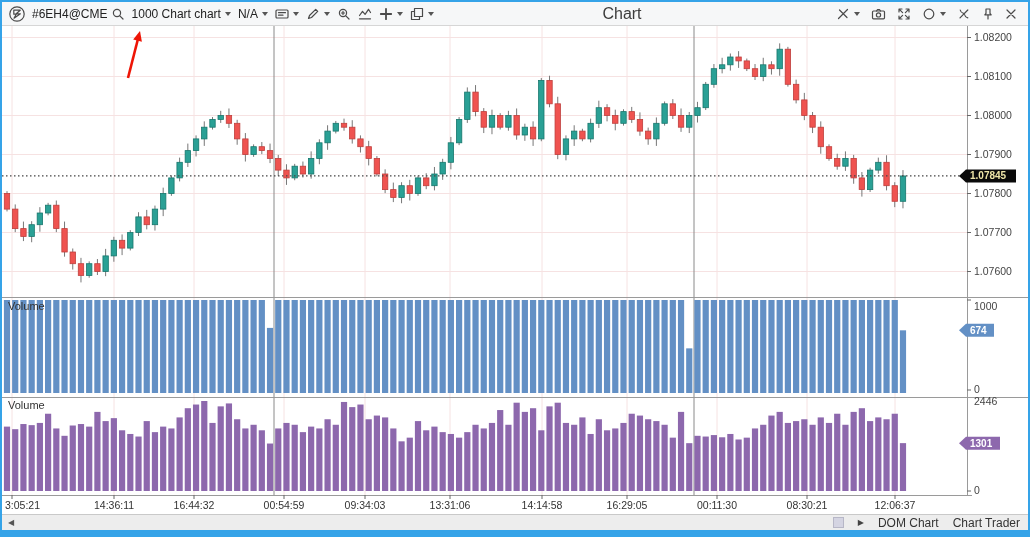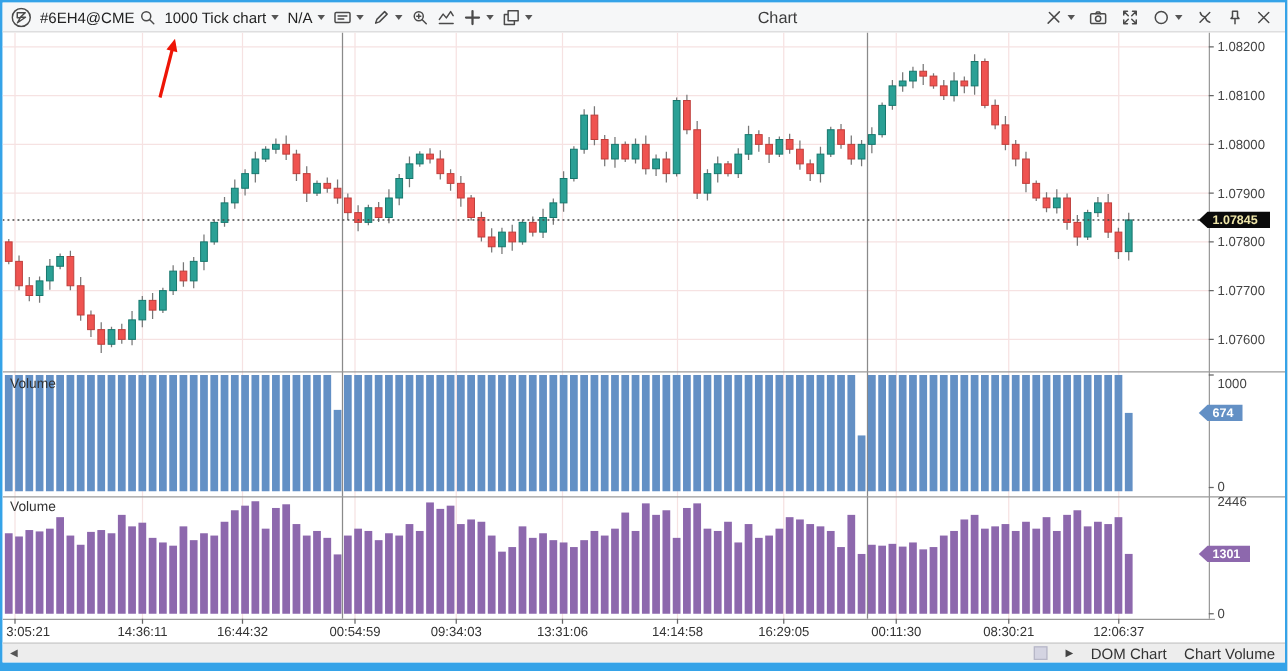--- a/index.html
+++ b/index.html
@@ -4,21 +4,21 @@
 <style>
   html,body{margin:0;padding:0;background:#dcdcdc;font-family:"Liberation Sans",sans-serif;}
   .window{position:relative;width:1030px;height:537px;box-sizing:border-box;
     border:2px solid #35a3e8;border-bottom-width:7px;background:#fff;overflow:hidden;}
   .toolbar{position:absolute;left:0;top:0;width:100%;height:24px;box-sizing:border-box;
     background:#f6f7f8;border-bottom:1px solid #d6d6d6;display:flex;align-items:center;
     gap:7px;padding:0 7px;font-size:12px;color:#222;}
   .tb-btn{display:flex;align-items:center;gap:3px;cursor:default;}
   .caret{display:inline-block;width:0;height:0;border-left:3.5px solid transparent;
     border-right:3.5px solid transparent;border-top:4px solid #555;margin-left:1px;}
-  .tb-title{position:absolute;left:620px;transform:translateX(-50%);color:#3c3c3c;font-size:13px;}
+  .tb-title{position:absolute;left:620px;transform:translateX(-50%);color:#3c3c3c;font-size:16px;}
   .tb-right{margin-left:auto;display:flex;align-items:center;gap:11px;padding-right:4px;}
   .icon{display:block;}
   .icon path,.icon circle,.icon rect{fill:none;stroke:#4a4a4a;stroke-width:1.2;stroke-linecap:round;stroke-linejoin:round;}
   .icon .fillbg{fill:#f6f7f8;}
   #chart-svg{position:absolute;left:0;top:24px;}
   .statusbar{position:absolute;left:0;bottom:0;width:100%;height:16px;box-sizing:border-box;
     background:#ededed;border-top:1px solid #c9c9c9;display:flex;align-items:center;
     font-size:12px;color:#333;}
   .scroll-left{font-size:8px;color:#555;padding-left:6px;flex:0 0 auto;}
   .status-right{margin-left:auto;display:flex;align-items:center;gap:14px;padding-right:8px;}
@@ -39,21 +39,21 @@
       </svg>
     </span>
     <span class="tb-btn">
       <span>#6EH4@CME</span>
       <svg class="icon" width="14" height="14" viewBox="0 0 14 14">
         <circle cx="6" cy="6" r="3.6"></circle>
           <path d="M8.8 8.8l3.2 3.2"></path>
       </svg>
     </span>
     <span class="tb-btn">
-      <span>1000 Tick chart</span>
+      <span>1000 Chart chart</span>
       <span class="caret"></span>
     </span>
     <span class="tb-btn">
       <span>N/A</span>
       <span class="caret"></span>
     </span>
     <span class="tb-btn">
       <svg class="icon" width="14" height="14" viewBox="0 0 14 14">
         <rect x="1" y="3" width="12" height="8" rx="1"></rect>
           <path d="M3.5 5.7h7M3.5 8.2h4.5"></path>
@@ -682,17 +682,17 @@
         <path d="M138 31 L139.8862972451519 41.80240170994082 L131.1660378495317 39.57595250254844 Z" fill="#ee1506"></path>
       </g>
     </svg>
 
   <div class="statusbar">
     <span class="scroll-left">◀</span>
     <span class="status-right">
       <span class="mini-square"></span>
       <span class="scroll-right">▶</span>
       <span class="bottom-tab">DOM Chart</span>
-      <span class="bottom-tab">Chart Volume</span>
+      <span class="bottom-tab">Chart Trader</span>
     </span>
   </div>
 
 </div>
 
 </body></html>

